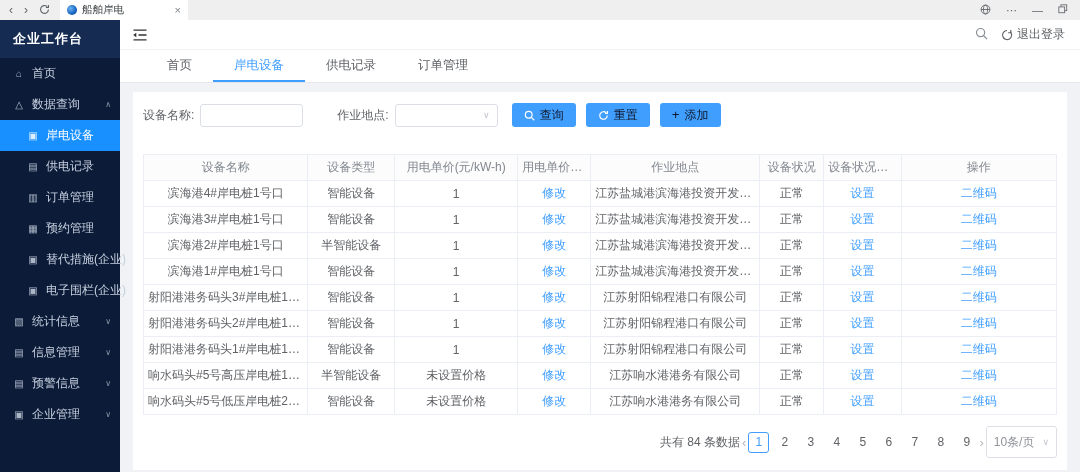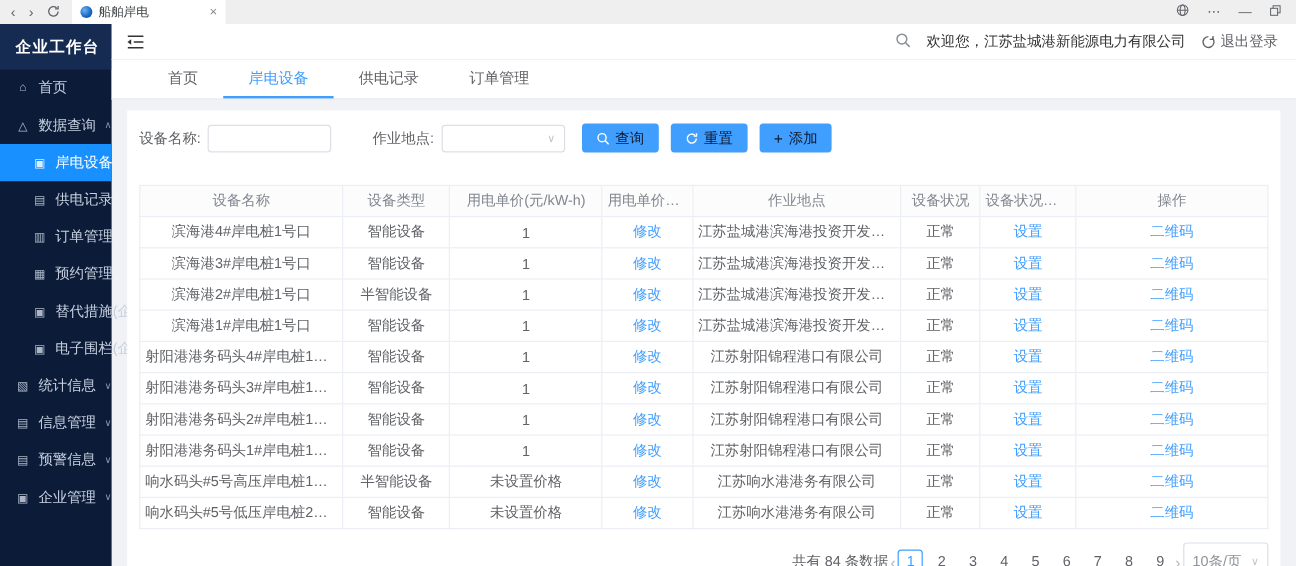--- a/index.html
+++ b/index.html
@@ -14,21 +14,21 @@
   .favicon { width:10px; height:10px; border-radius:50%; background:radial-gradient(circle at 35% 35%, #6db3f2 0%, #1565c0 60%, #0b3b8c 100%); flex:0 0 auto; }
   .tab-title { flex:1; white-space:nowrap; overflow:hidden; }
   .tab-close { color:#80868b; font-size:11px; cursor:pointer; }
   .chrome-right { margin-left:auto; display:flex; align-items:center; gap:15px; padding-right:12px; font-size:11px; }
   .chrome-right span { cursor:pointer; line-height:1; }
 
   
   .app { display:flex; height:452px; }
 
   
-  .sidebar { width:93px; background:#0c1c38; color:#c7d0df; flex:0 0 auto; display:flex; flex-direction:column; }
+  .sidebar { width:120px; background:#0c1c38; color:#c7d0df; flex:0 0 auto; display:flex; flex-direction:column; }
   .sidebar-title { height:38px; background:#152b52; color:#fff; font-weight:bold; font-size:13px; letter-spacing:1px; display:flex; align-items:center; padding-left:13px; }
   .side-item { height:31px; display:flex; align-items:center; gap:7px; padding:0 9px 0 13px; font-size:12px; cursor:pointer; white-space:nowrap; }
   .side-item .mi { font-size:10px; width:12px; text-align:center; opacity:.85; flex:0 0 auto; }
   .side-item .chev { margin-left:auto; font-size:8px; opacity:.65; }
   .side-item.child { padding-left:27px; }
   .side-item.active { background:#1890ff; color:#fff; }
 
   
   .main { flex:1; min-width:0; display:flex; flex-direction:column; }
   .topbar { height:30px; background:#fff; border-bottom:1px solid #f3f3f3; display:flex; align-items:center; padding:0 15px 0 12px; }
@@ -45,21 +45,21 @@
   .content { flex:1; padding:9px 13px 0 13px; overflow:hidden; }
   .card { background:#fff; padding:11px 10px 12px 10px; }
 
   .filters { display:flex; align-items:center; color:#606266; margin-bottom:12px; }
   .f-label { margin-right:6px; }
   .f-input { width:103px; height:23px; border:1px solid #dcdfe6; border-radius:3px; background:#fff; padding:0 7px; font-size:12px; color:#606266; font-family:inherit; }
   .f-select { width:103px; height:23px; border:1px solid #dcdfe6; border-radius:3px; background:#fff; display:flex; align-items:center; justify-content:flex-end; padding:0 7px; color:#c0c4cc; cursor:pointer; }
   .f-select .dn { font-size:9px; }
   .gap1 { width:34px; } .gap2 { width:14px; }
   .btn { height:24px; border:none; border-radius:3px; background:#409eff; color:#0f172a; font-size:12px; font-family:inherit; padding:0 12px; display:inline-flex; align-items:center; gap:5px; cursor:pointer; }
-  .btn + .btn { margin-left:10px; }
+  .btn + .btn { margin-left:10px;font-family:Liberation Mono, monospace; }
   .btn-add { margin-left:112px; }
   .plus-glyph { font-size:13px; line-height:1; }
 
   table { width:100%; border-collapse:collapse; table-layout:fixed;margin-top:27px; }
   th, td { border:1px solid #ebeef5; height:26px; text-align:center; font-size:12px; padding:0 4px; white-space:nowrap; overflow:hidden; text-overflow:ellipsis; }
   th { background:#fcfcfc; color:#82878f; font-weight:normal; }
   td { color:#606266; }
   .link { color:#409eff; cursor:pointer; }
 
   .pager { display:flex; justify-content:flex-end; align-items:center; gap:0; margin-top:11px; color:#606266; }
@@ -176,21 +176,20 @@
             <path d="M4.3 4.8L1.2 7l3.1 2.2z" fill="#333"></path>
           </svg>
       </span>
       <div class="topbar-right">
         <span>
           <svg width="13" height="13" viewBox="0 0 14 14">
               <circle cx="6" cy="6" r="4.4" fill="none" stroke="#8a8f97" stroke-width="1.3"></circle>
               <path d="M9.4 9.4L13 13" stroke="#8a8f97" stroke-width="1.3"></path>
             </svg>
         </span>
-        <span class="welcome">欢迎您，江苏盐城港新能源电力有限公司</span>
         <span class="logout">
           <svg width="12" height="12" viewBox="0 0 14 14">
               <path d="M10.8 3.2A5.3 5.3 0 1 1 7 1.7" fill="none" stroke="#606266" stroke-width="1.3"></path>
               <path d="M11.5 1.2v3.2H8.3" fill="none" stroke="#606266" stroke-width="1.3"></path>
             </svg>
           <span>退出登录</span>
         </span>
       </div>
     </div>
 
@@ -291,30 +290,20 @@
                 <td>滨海港1#岸电桩1号口</td>
                 <td>智能设备</td>
                 <td>1</td>
                 <td><span class="link">修改</span></td>
                 <td>江苏盐城港滨海港投资开发有限公司</td>
                 <td>正常</td>
                 <td><span class="link">设置</span></td>
                 <td><span class="link">二维码</span></td>
               </tr>
               <tr>
-                <td>射阳港港务码头4#岸电桩1号口</td>
-                <td>智能设备</td>
-                <td>1</td>
-                <td><span class="link">修改</span></td>
-                <td>江苏射阳锦程港口有限公司</td>
-                <td>正常</td>
-                <td><span class="link">设置</span></td>
-                <td><span class="link">二维码</span></td>
-              </tr>
-              <tr>
                 <td>射阳港港务码头3#岸电桩1号口</td>
                 <td>智能设备</td>
                 <td>1</td>
                 <td><span class="link">修改</span></td>
                 <td>江苏射阳锦程港口有限公司</td>
                 <td>正常</td>
                 <td><span class="link">设置</span></td>
                 <td><span class="link">二维码</span></td>
               </tr>
               <tr>

